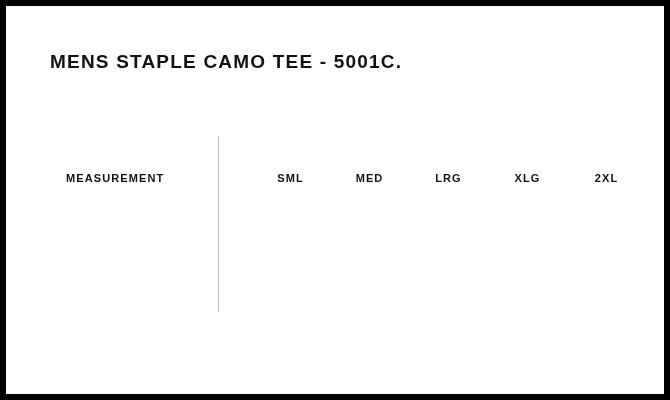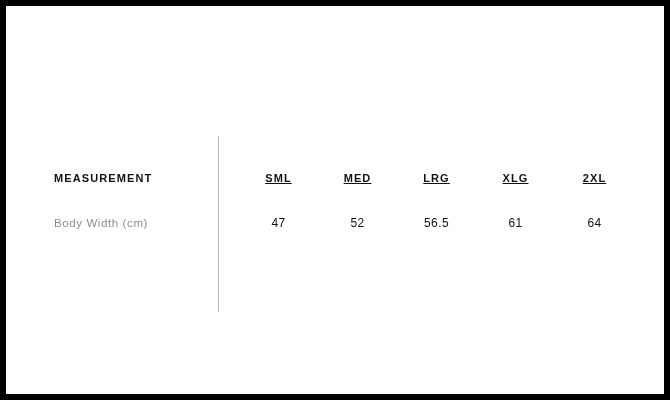--- a/index.html
+++ b/index.html
@@ -35,21 +35,21 @@
     left: 44px;
     top: 45px;
     font-size: 19px;
     font-weight: bold;
     letter-spacing: 1.2px;
     color: #111111;
     white-space: nowrap;
   }
   table.size-table {
     position: absolute;
-    left: 48px;
+    left: 60px;
     top: 150px;
     width: 580px;
     border-collapse: collapse;
     table-layout: fixed;
   }
   table.size-table th,
   table.size-table td {
     padding: 0;
     border: none;
   }
@@ -65,21 +65,20 @@
   }
   th.size-head {
     font-size: 11px;
     font-weight: bold;
     letter-spacing: 1.1px;
     color: #111111;
     height: 44px;
     vertical-align: middle;
     text-align: center;
     width: 79px;
-    text-decoration: underline;
   }
   td.row-label {
     text-align: left;
     font-size: 11.5px;
     letter-spacing: 0.6px;
     color: #8c8c8c;
     height: 46px;
     vertical-align: middle;
   }
   td.cell-value {
@@ -108,41 +107,34 @@
     color: #9a9a9a;
     white-space: nowrap;
   }
 </style>
 </head>
 <body>
 
 <div id="page">
   <div class="inner">
 
+    <div class="title">MENS STAPLE CAMO TEE - 5001C.</div>
 
     <div class="vrule"></div>
 
     <table class="size-table">
       <thead>
         <tr>
           <th class="measurement-head">MEASUREMENT</th>
           <th class="size-head">SML</th>
           <th class="size-head">MED</th>
           <th class="size-head">LRG</th>
           <th class="size-head">XLG</th>
           <th class="size-head">2XL</th>
         </tr>
       </thead>
       <tbody>
-        <tr>
-          <td class="row-label">Body Width (cm)</td>
-          <td class="cell-value">47</td>
-          <td class="cell-value">52</td>
-          <td class="cell-value">56.5</td>
-          <td class="cell-value">61</td>
-          <td class="cell-value">64</td>
-        </tr>
       </tbody>
     </table>
 
 
   </div>
 </div>
 
 </body></html>

